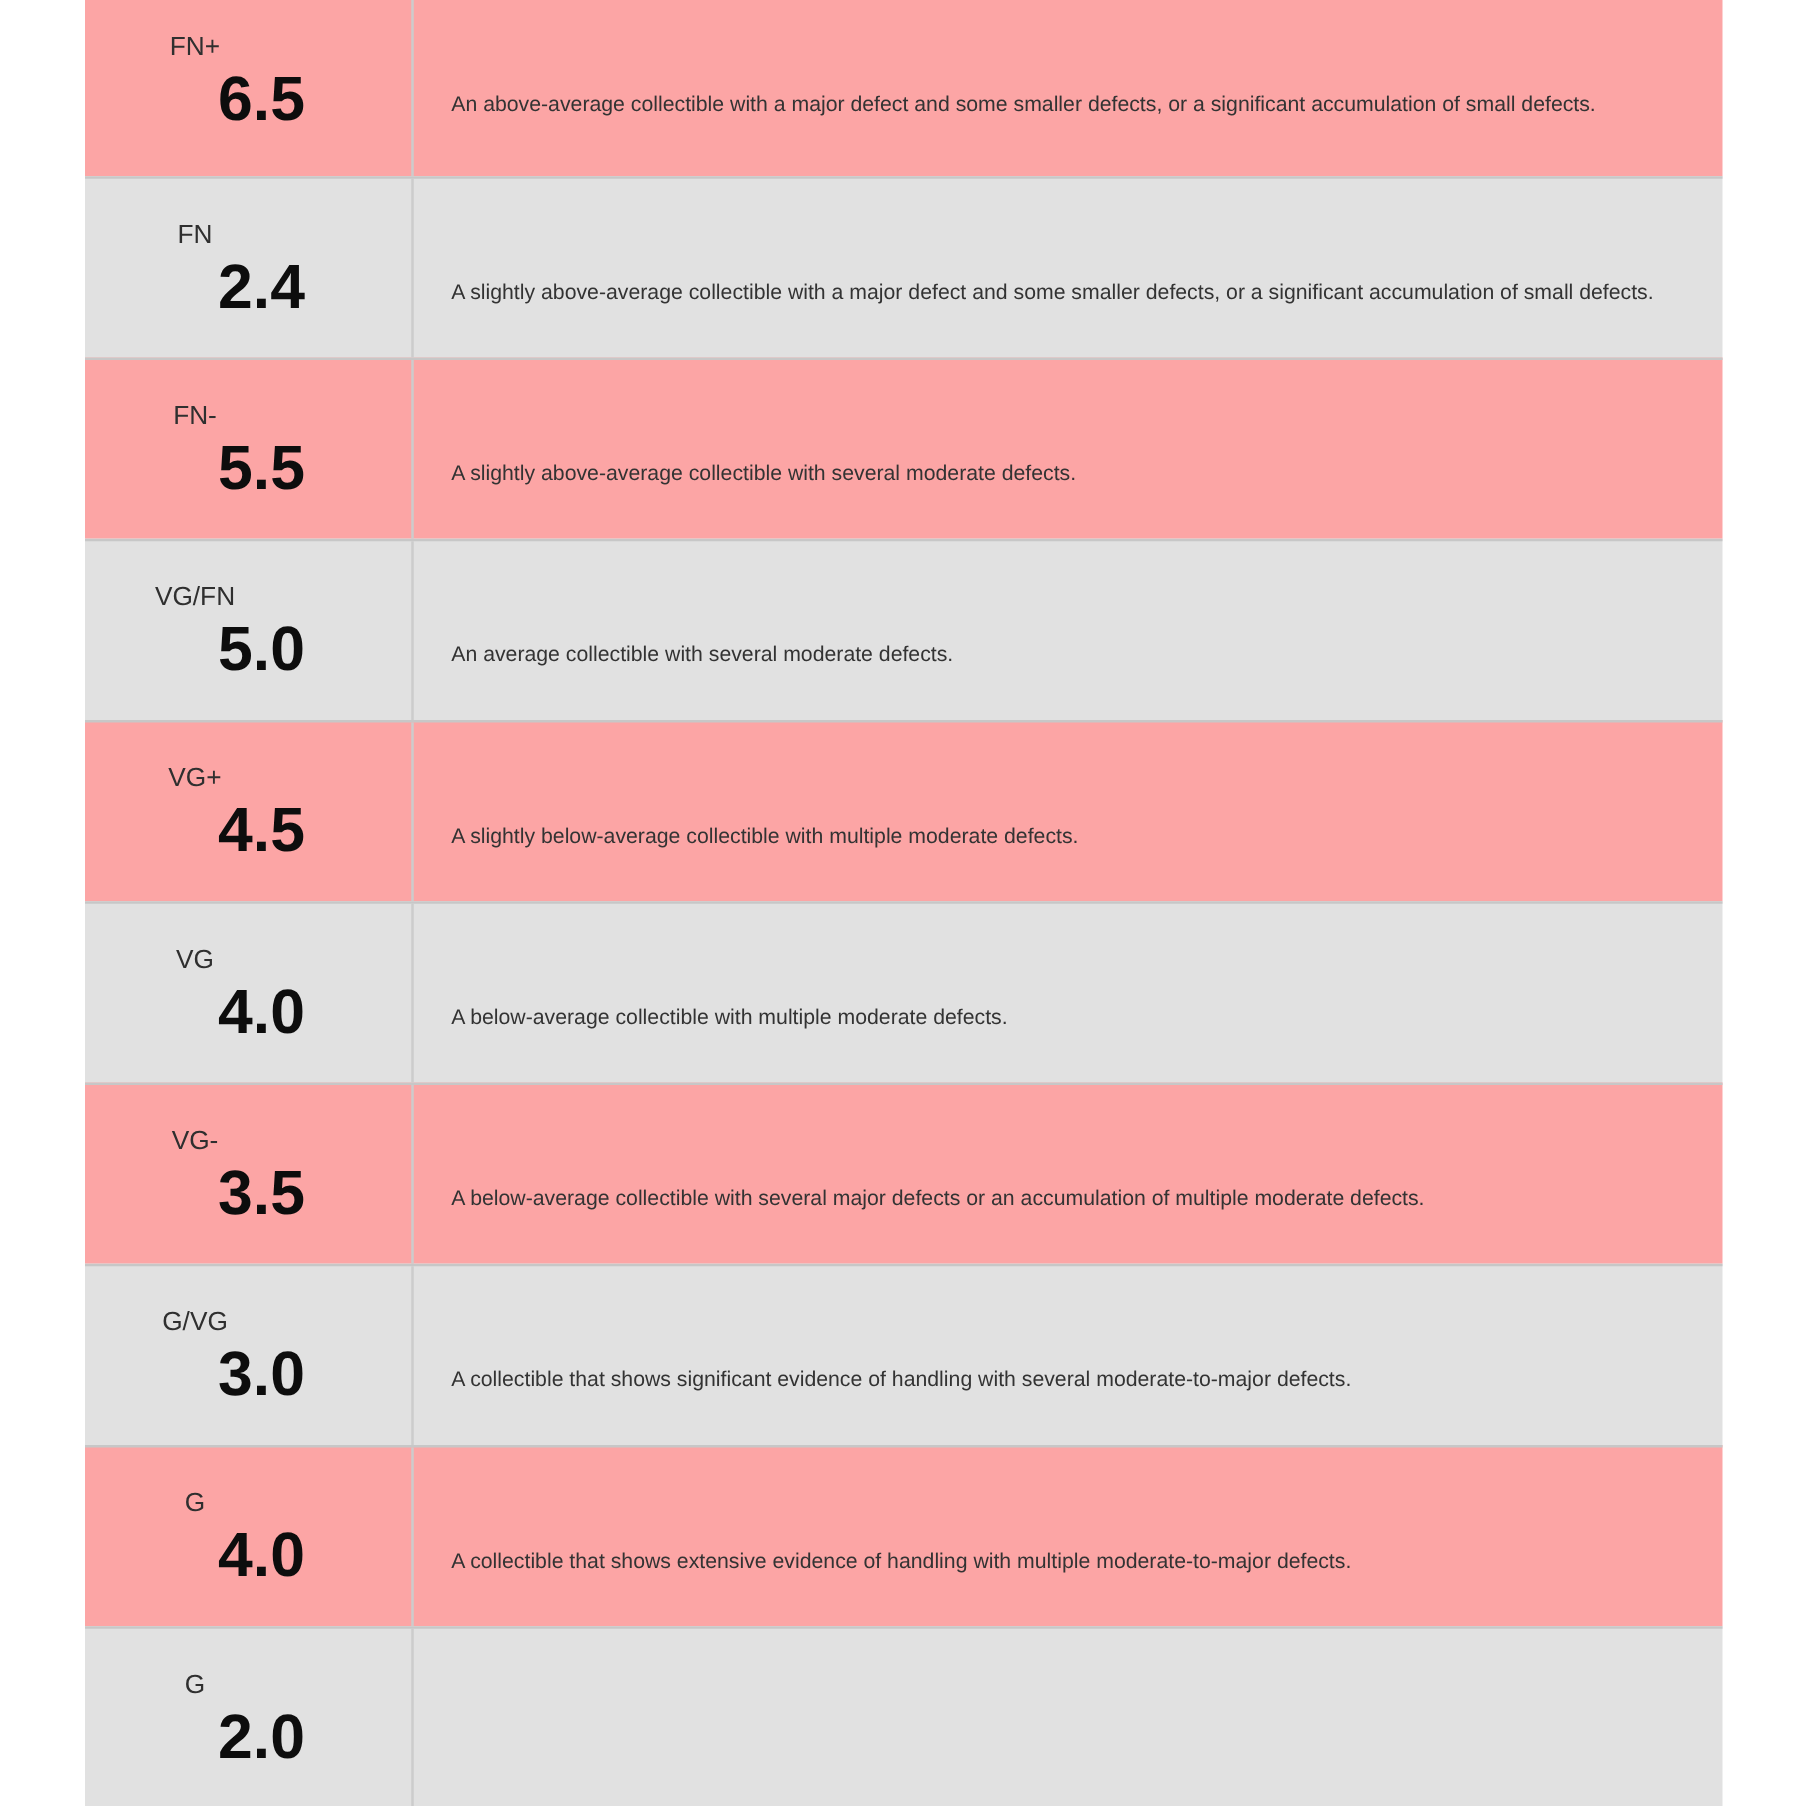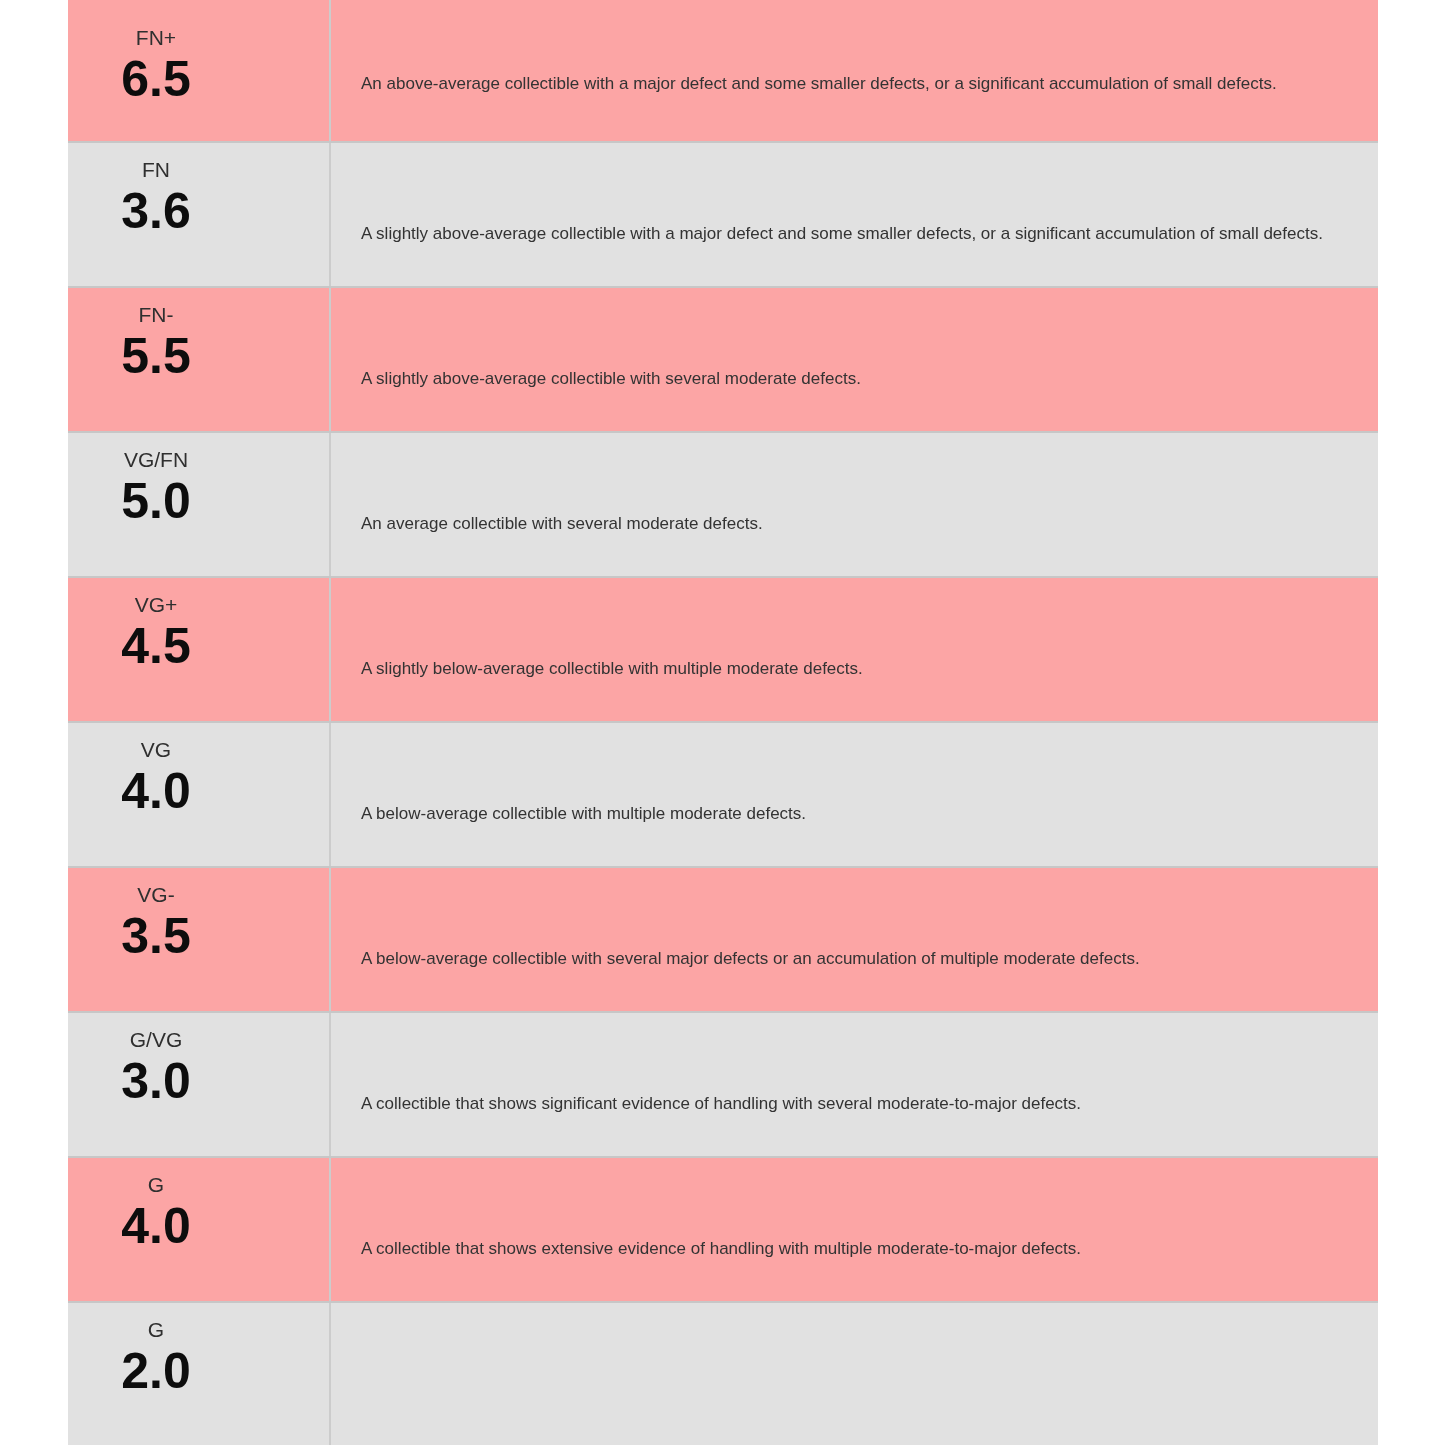--- a/index.html
+++ b/index.html
@@ -25,38 +25,39 @@
   .row.first {
     height: 141px;
     border-top: none;
   }
   .row.light { background: #fca5a5; }
   .row.gray  { background: #e1e1e1; }
   .grade-cell {
     width: 263px;
     flex: none;
     border-right: 2px solid #cccccc;
-    padding-top: 15px;
+    padding-top: 33px;
   }
   .row.first .grade-cell { padding-top: 26px; }
   .grade-inner {
     width: 176px;
     text-align: center;
   }
   .grade-label {
     font-size: 21px;
     line-height: 24px;
     color: #2f2f2f;
   }
   .grade-number {
     font-size: 50px;
     font-weight: bold;
     line-height: 52px;
     margin-top: 3px;
     color: #0d0d0d;
+    text-align: right;
   }
   .desc-cell {
     flex: 1;
     padding: 30px 30px 0 30px;
     font-size: 17px;
     line-height: 29px;
     color: #333333;
     max-width: 1045px;
     margin-top: 46px;
   }
@@ -74,21 +75,21 @@
         <div class="grade-number">6.5</div>
       </div>
     </div>
     <div class="desc-cell">An above-average collectible with a major defect and some smaller defects, or a significant accumulation of small defects.</div>
   </div>
 
   <div class="row gray">
     <div class="grade-cell">
       <div class="grade-inner">
         <div class="grade-label">FN</div>
-        <div class="grade-number">3.6</div>
+        <div class="grade-number">2.4</div>
       </div>
     </div>
     <div class="desc-cell">A slightly above-average collectible with a major defect and some smaller defects, or a significant accumulation of small defects.</div>
   </div>
 
   <div class="row light">
     <div class="grade-cell">
       <div class="grade-inner">
         <div class="grade-label">FN-</div>
         <div class="grade-number">5.5</div>

